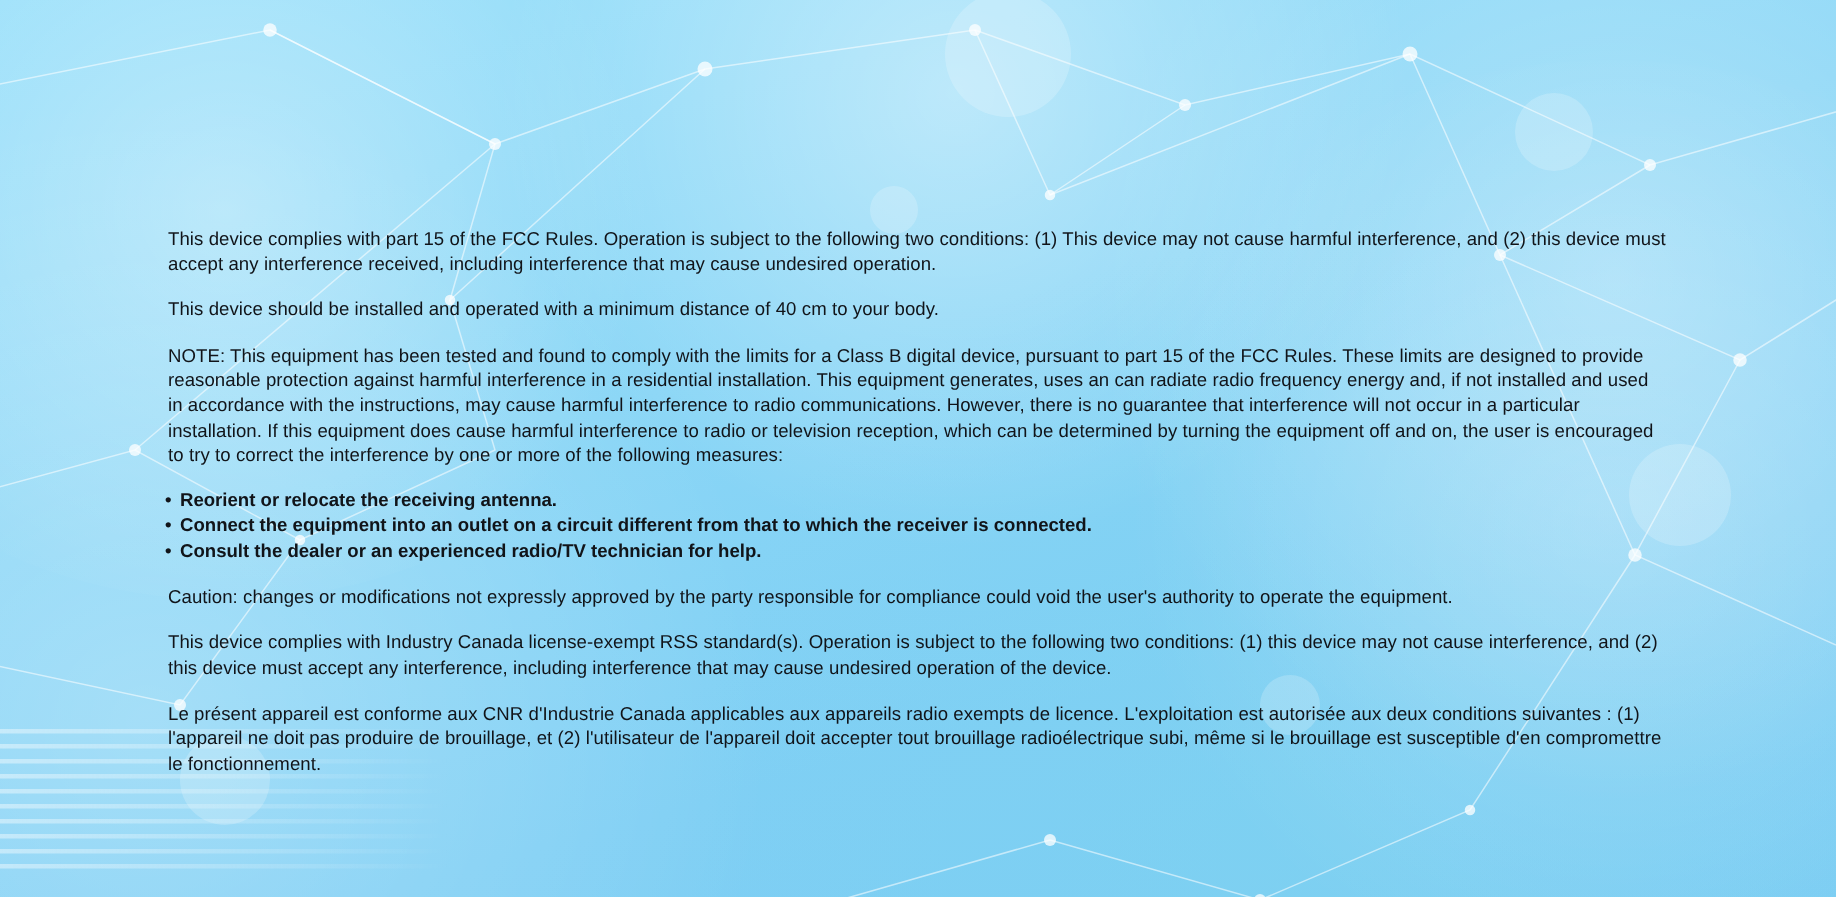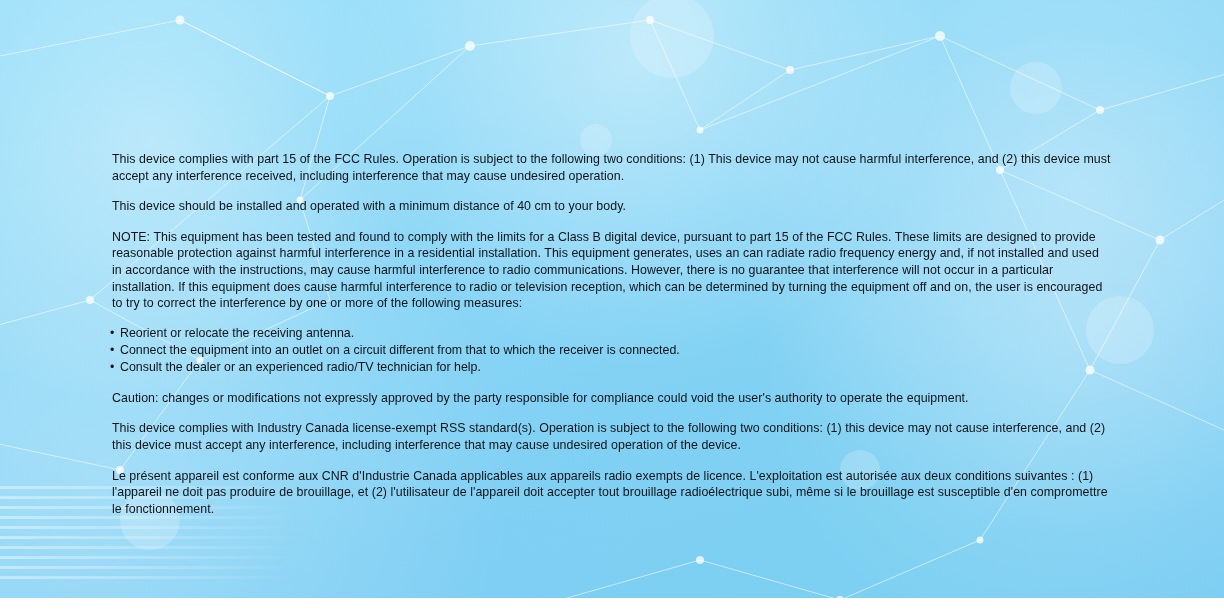--- a/index.html
+++ b/index.html
@@ -100,20 +100,21 @@
   .bullets {
     margin: 0 0 14px 0;
     padding: 0;
     list-style: none;
   }
   .bullets li {
     font-size: 12.4px;
     line-height: 1.37;
     padding-left: 8px;
     position: relative;
+    font-weight: bold;
   }
   .bullets li::before {
     content: "\2022";
     position: absolute;
     left: -2px;
     top: 0;
   }
 </style>
 </head>
 <body>

